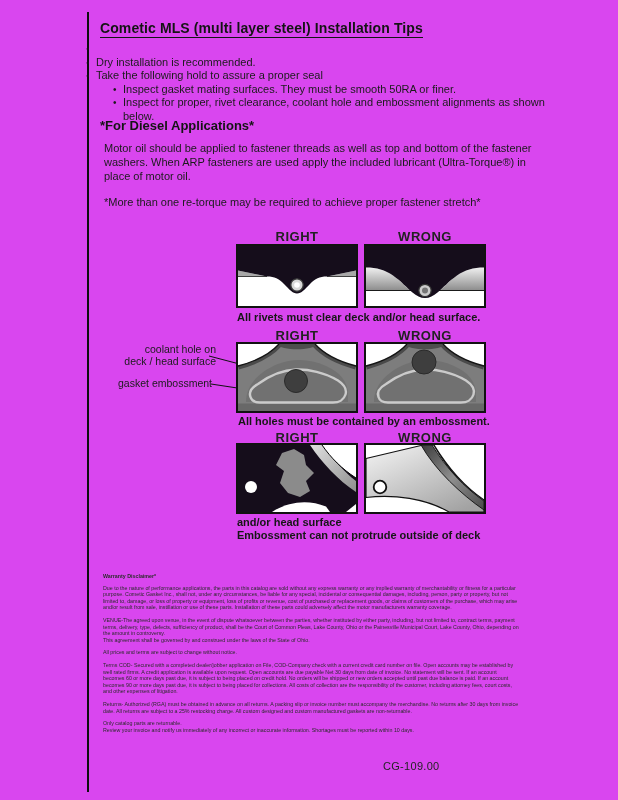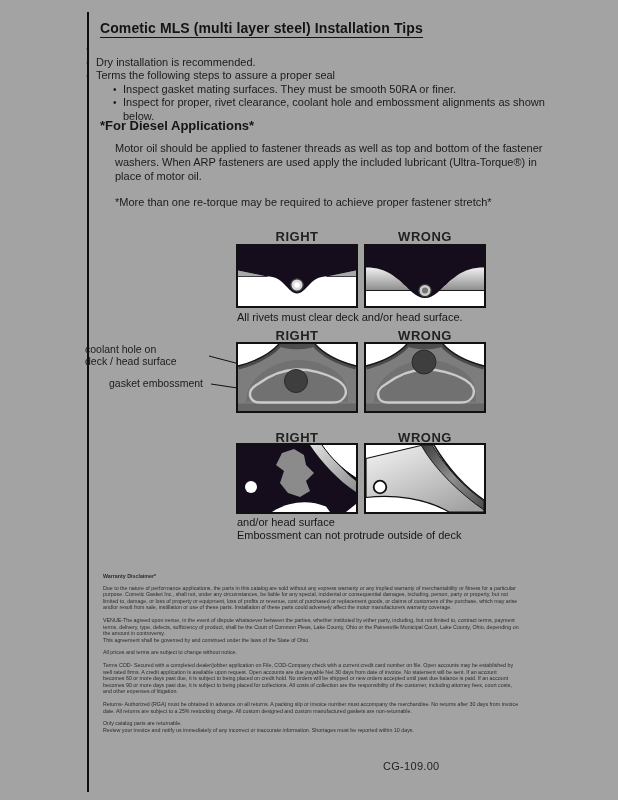--- a/index.html
+++ b/index.html
@@ -1,46 +1,46 @@
 <!DOCTYPE html>
 <html><head>
 <meta charset="utf-8">
 <style>
   html,body{margin:0;padding:0;background:#ffffff;}
-  #page{position:relative;width:618px;height:800px;background:#a3a3a3;overflow:hidden;
+  #page{position:relative;width:618px;height:800px;background:#d946ef;overflow:hidden;
         font-family:"Liberation Sans",sans-serif;color:#1b1b1b;}
   
   #vrule{position:absolute;left:87px;top:12px;width:2px;height:780px;background:#0e0e0e;}
 
   
   #title{position:absolute;left:100px;top:20px;font-size:14px;font-weight:bold;color:#141414;
          border-bottom:1.5px solid #141414;padding-bottom:1px;letter-spacing:.1px;}
   #bullets{position:absolute;left:86px;top:42px;width:470px;font-size:11px;line-height:13.6px;}
   .b1{display:flex;}
   .b1 .mk{width:8px;font-size:10px;flex:none;margin-right:2px;}
   .b2{display:flex;margin-left:27px;}
   .b2 .mk{width:8px;font-size:10px;flex:none;margin-right:2px;}
 
   
   #diesel{position:absolute;left:100px;top:119px;width:448px;font-size:11px;line-height:14px;}
   #diesel h2{font-size:13px;font-weight:bold;margin:0 0 8px 0;color:#141414;}
-  #diesel p{margin:0 0 12px 15px;}
+  #diesel p{margin:0 0 12px 4px;}
   #diesel .note{margin-top:2px;}
 
   
   .rw-label{position:absolute;width:122px;text-align:center;font-size:13px;font-weight:bold;
             color:#222;letter-spacing:.5px;}
   .dbox{position:absolute;width:122px;height:64px;}
   .dbox2{position:absolute;width:122px;height:71px;}
-  .caption{position:absolute;font-size:11px;font-weight:normal;color:#161616;line-height:12.5px;}
-
-  
-  #lbl-coolant{position:absolute;left:85px;top:344px;width:108px;text-align:left;
+  .caption{position:absolute;font-size:11px;font-weight:bold;color:#161616;line-height:12.5px;}
+
+  
+  #lbl-coolant{position:absolute;left:108px;top:344px;width:108px;text-align:right;
                font-size:10.5px;line-height:11.5px;color:#1b1b1b;}
-  #lbl-emboss{position:absolute;left:100px;top:377px;width:112px;text-align:center;
+  #lbl-emboss{position:absolute;left:100px;top:377px;width:112px;text-align:right;
               font-size:10.5px;color:#1b1b1b;}
   #leaders{position:absolute;left:200px;top:345px;pointer-events:none;}
 
   
   #legal{position:absolute;left:103px;top:573px;width:416px;font-size:5.3px;line-height:6.6px;
          color:#2b2b2b;}
   #legal .lh{font-weight:bold;margin:0 0 5px 0;}
   #legal p{margin:0 0 6px 0;white-space:pre-line;}
 
   #pagenum{position:absolute;left:383px;top:760px;font-size:11px;color:#242424;letter-spacing:.3px;}
@@ -57,21 +57,21 @@
   <div id="bullets">
     <div class="b1">
       <span class="mk">◦</span>
     </div>
     <div class="b1">
       <span class="mk">◦</span>
       <span>Dry installation is recommended.</span>
     </div>
     <div class="b1">
       <span class="mk">◦</span>
-      <span>Terms the following steps to assure a proper seal</span>
+      <span>Take the following hold to assure a proper seal</span>
     </div>
     <div class="b2">
       <span class="mk">•</span>
       <span>Inspect gasket mating surfaces.  They must be smooth 50RA or finer.</span>
     </div>
     <div class="b2">
       <span class="mk">•</span>
       <span>Inspect for proper, rivet clearance, coolant hole and embossment alignments as shown below.</span>
     </div>
   </div>
@@ -172,20 +172,21 @@
       <path d="M120,2 H79 C87,11 101,19 120,24 Z" fill="#ffffff"></path>
       <path d="M43,2 C35,11 21,19 2,24" stroke="#151515" stroke-width="1.3" fill="none"></path>
       <path d="M79,2 C87,11 101,19 120,24" stroke="#151515" stroke-width="1.3" fill="none"></path>
       <path d="M22,42 C15,46 13,51 14.5,55 C15.5,58.5 19,60.5 24,60.5 L97,60.5 C103,60.5 108,57.5 109.5,52.5
                C111,47.5 108,42.5 102,38.5 C89,30.5 72,27 60,27.5 C46,28 33,34 22,42 Z" fill="none" stroke="#cbcbcb" stroke-width="2.4"></path>
       <circle cx="60" cy="20" r="12" fill="#3e3e3e" stroke="#2a2a2a" stroke-width="1"></circle>
       <rect x="1" y="1" width="120" height="69" fill="none" stroke="#111111" stroke-width="2"></rect>
     </svg>
   </div>
 
+  <div class="caption" style="left:238px;top:415px">All holes must be contained by an embossment.</div>
 
   <div class="rw-label" style="left:236px;top:430px">RIGHT</div>
   <div class="rw-label" style="left:364px;top:430px">WRONG</div>
 
   <div class="dbox2" style="left:236px;top:443px">
     <svg width="122" height="71" viewBox="0 0 122 71">
       <defs>
         <linearGradient id="g3" x1="0" y1="0" x2="1" y2="1">
           <stop offset="0" stop-color="#e0e0e0"></stop>
             <stop offset="1" stop-color="#8f8f8f"></stop>

